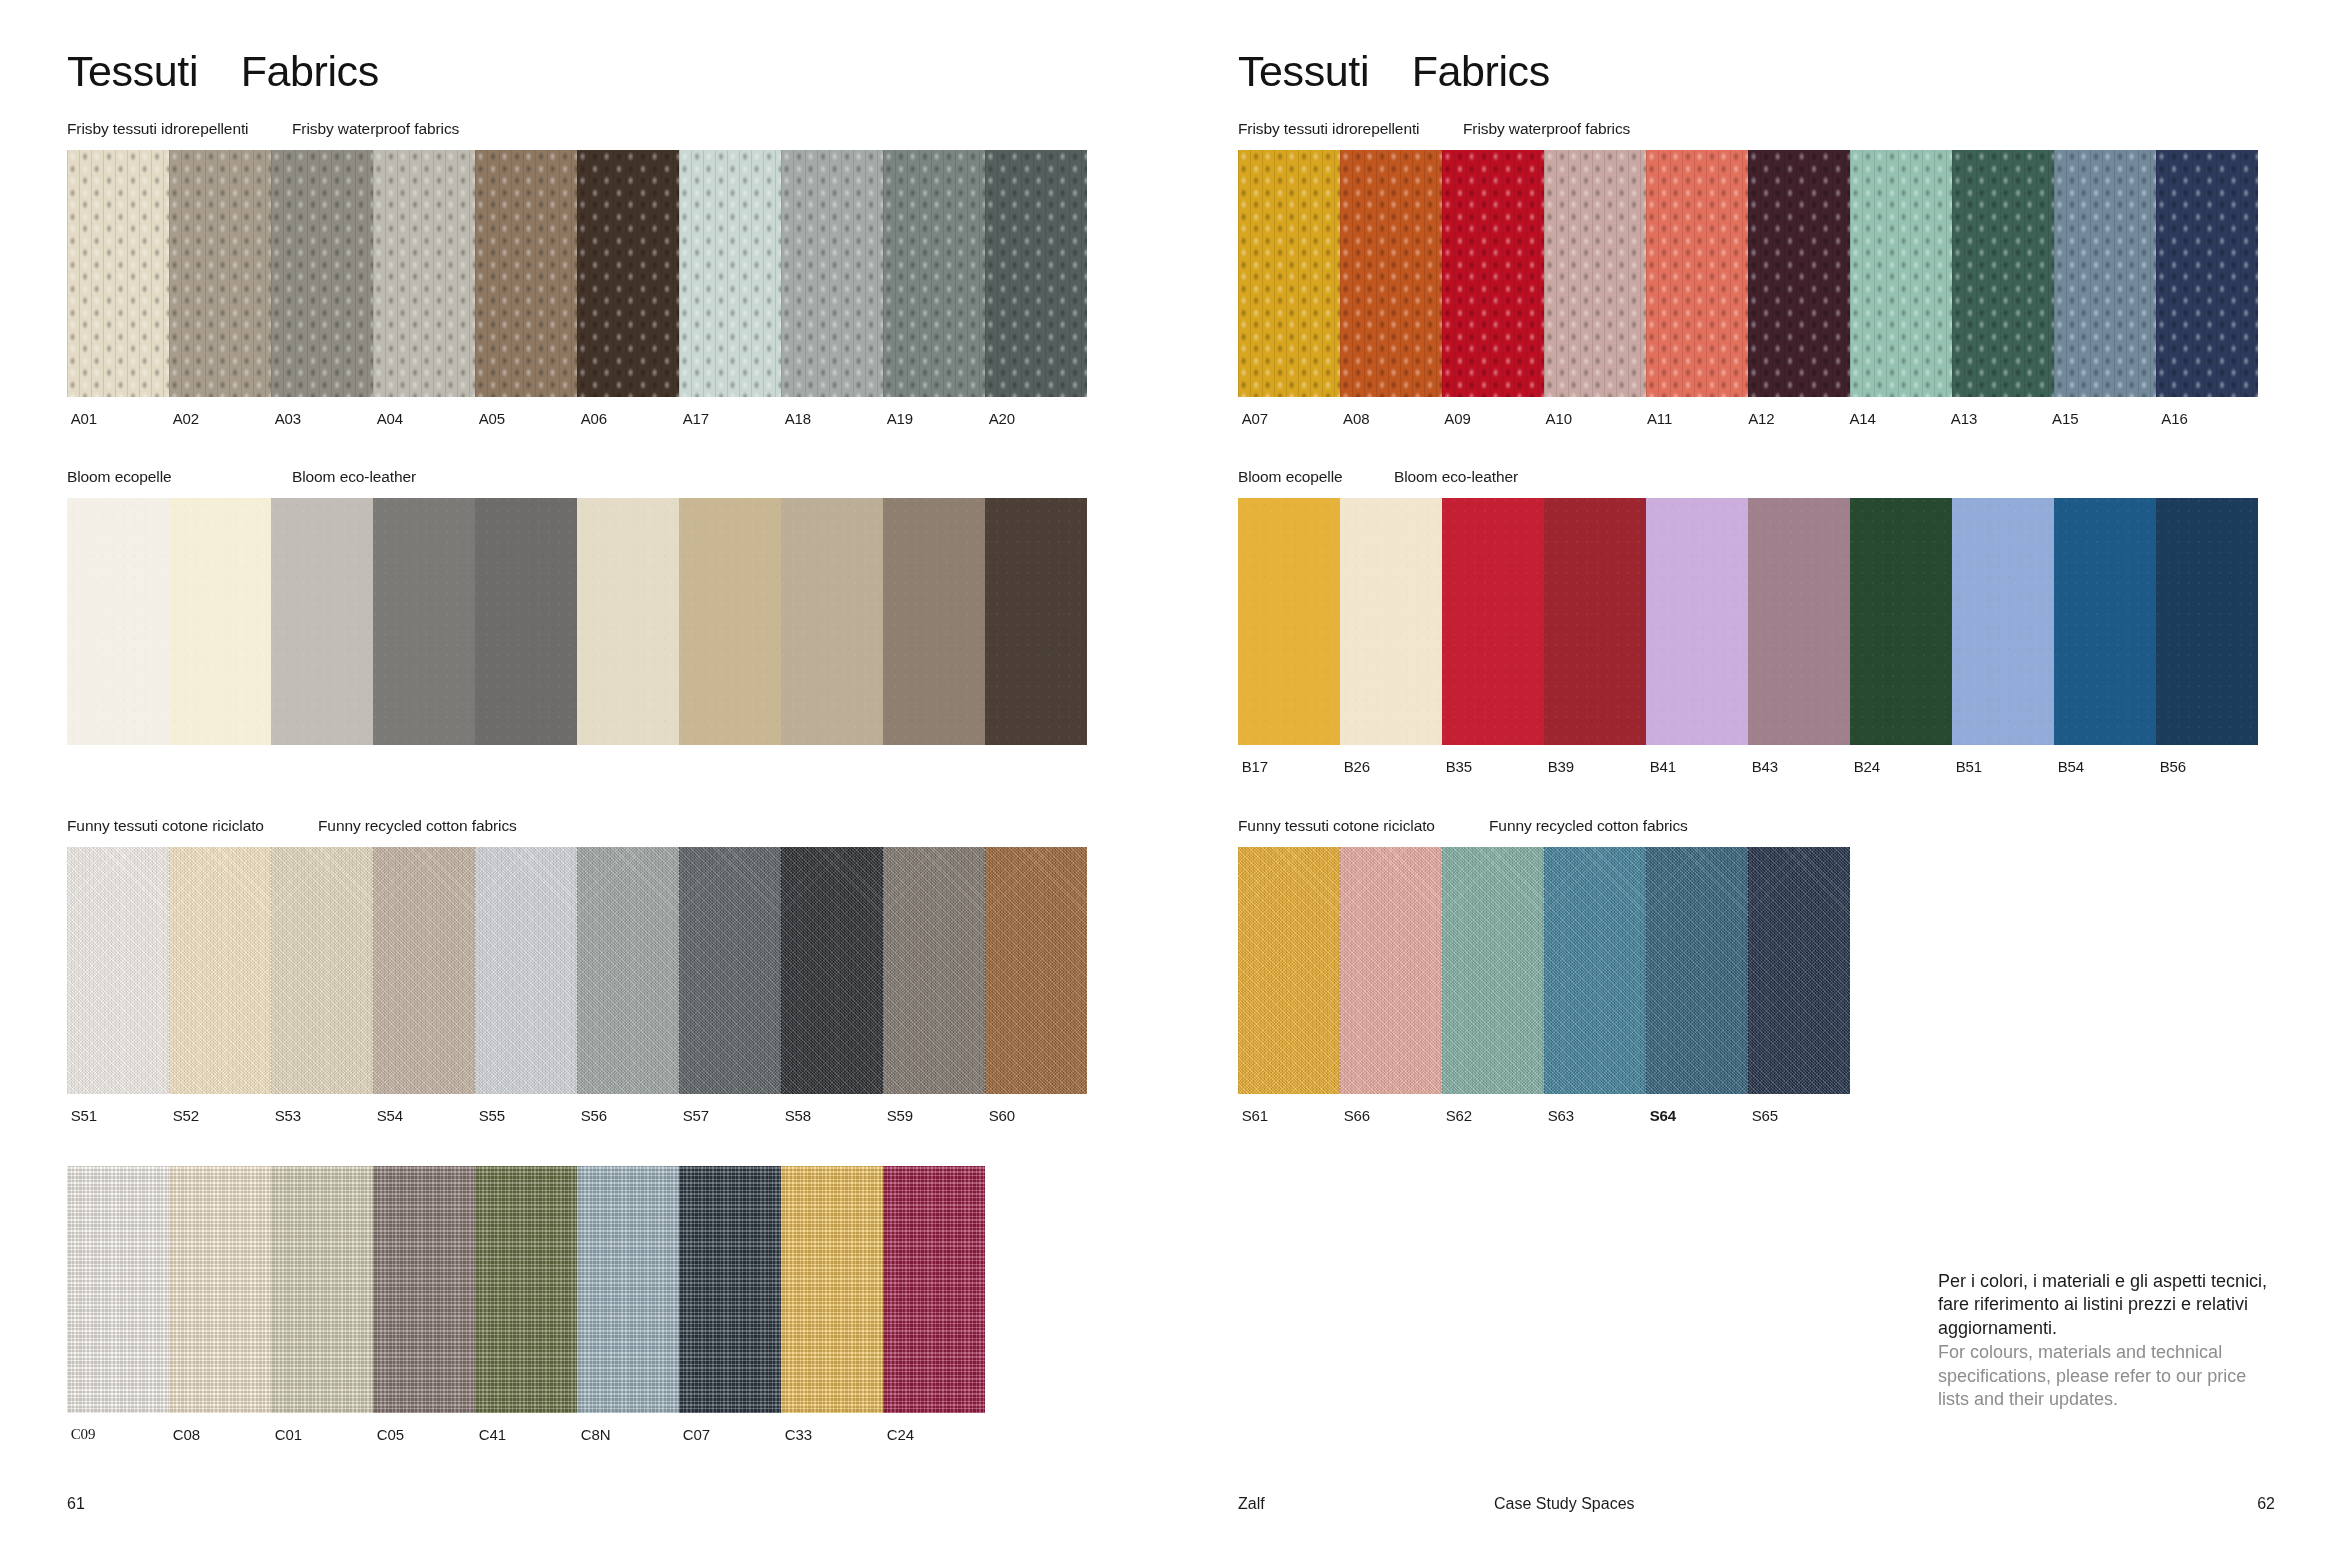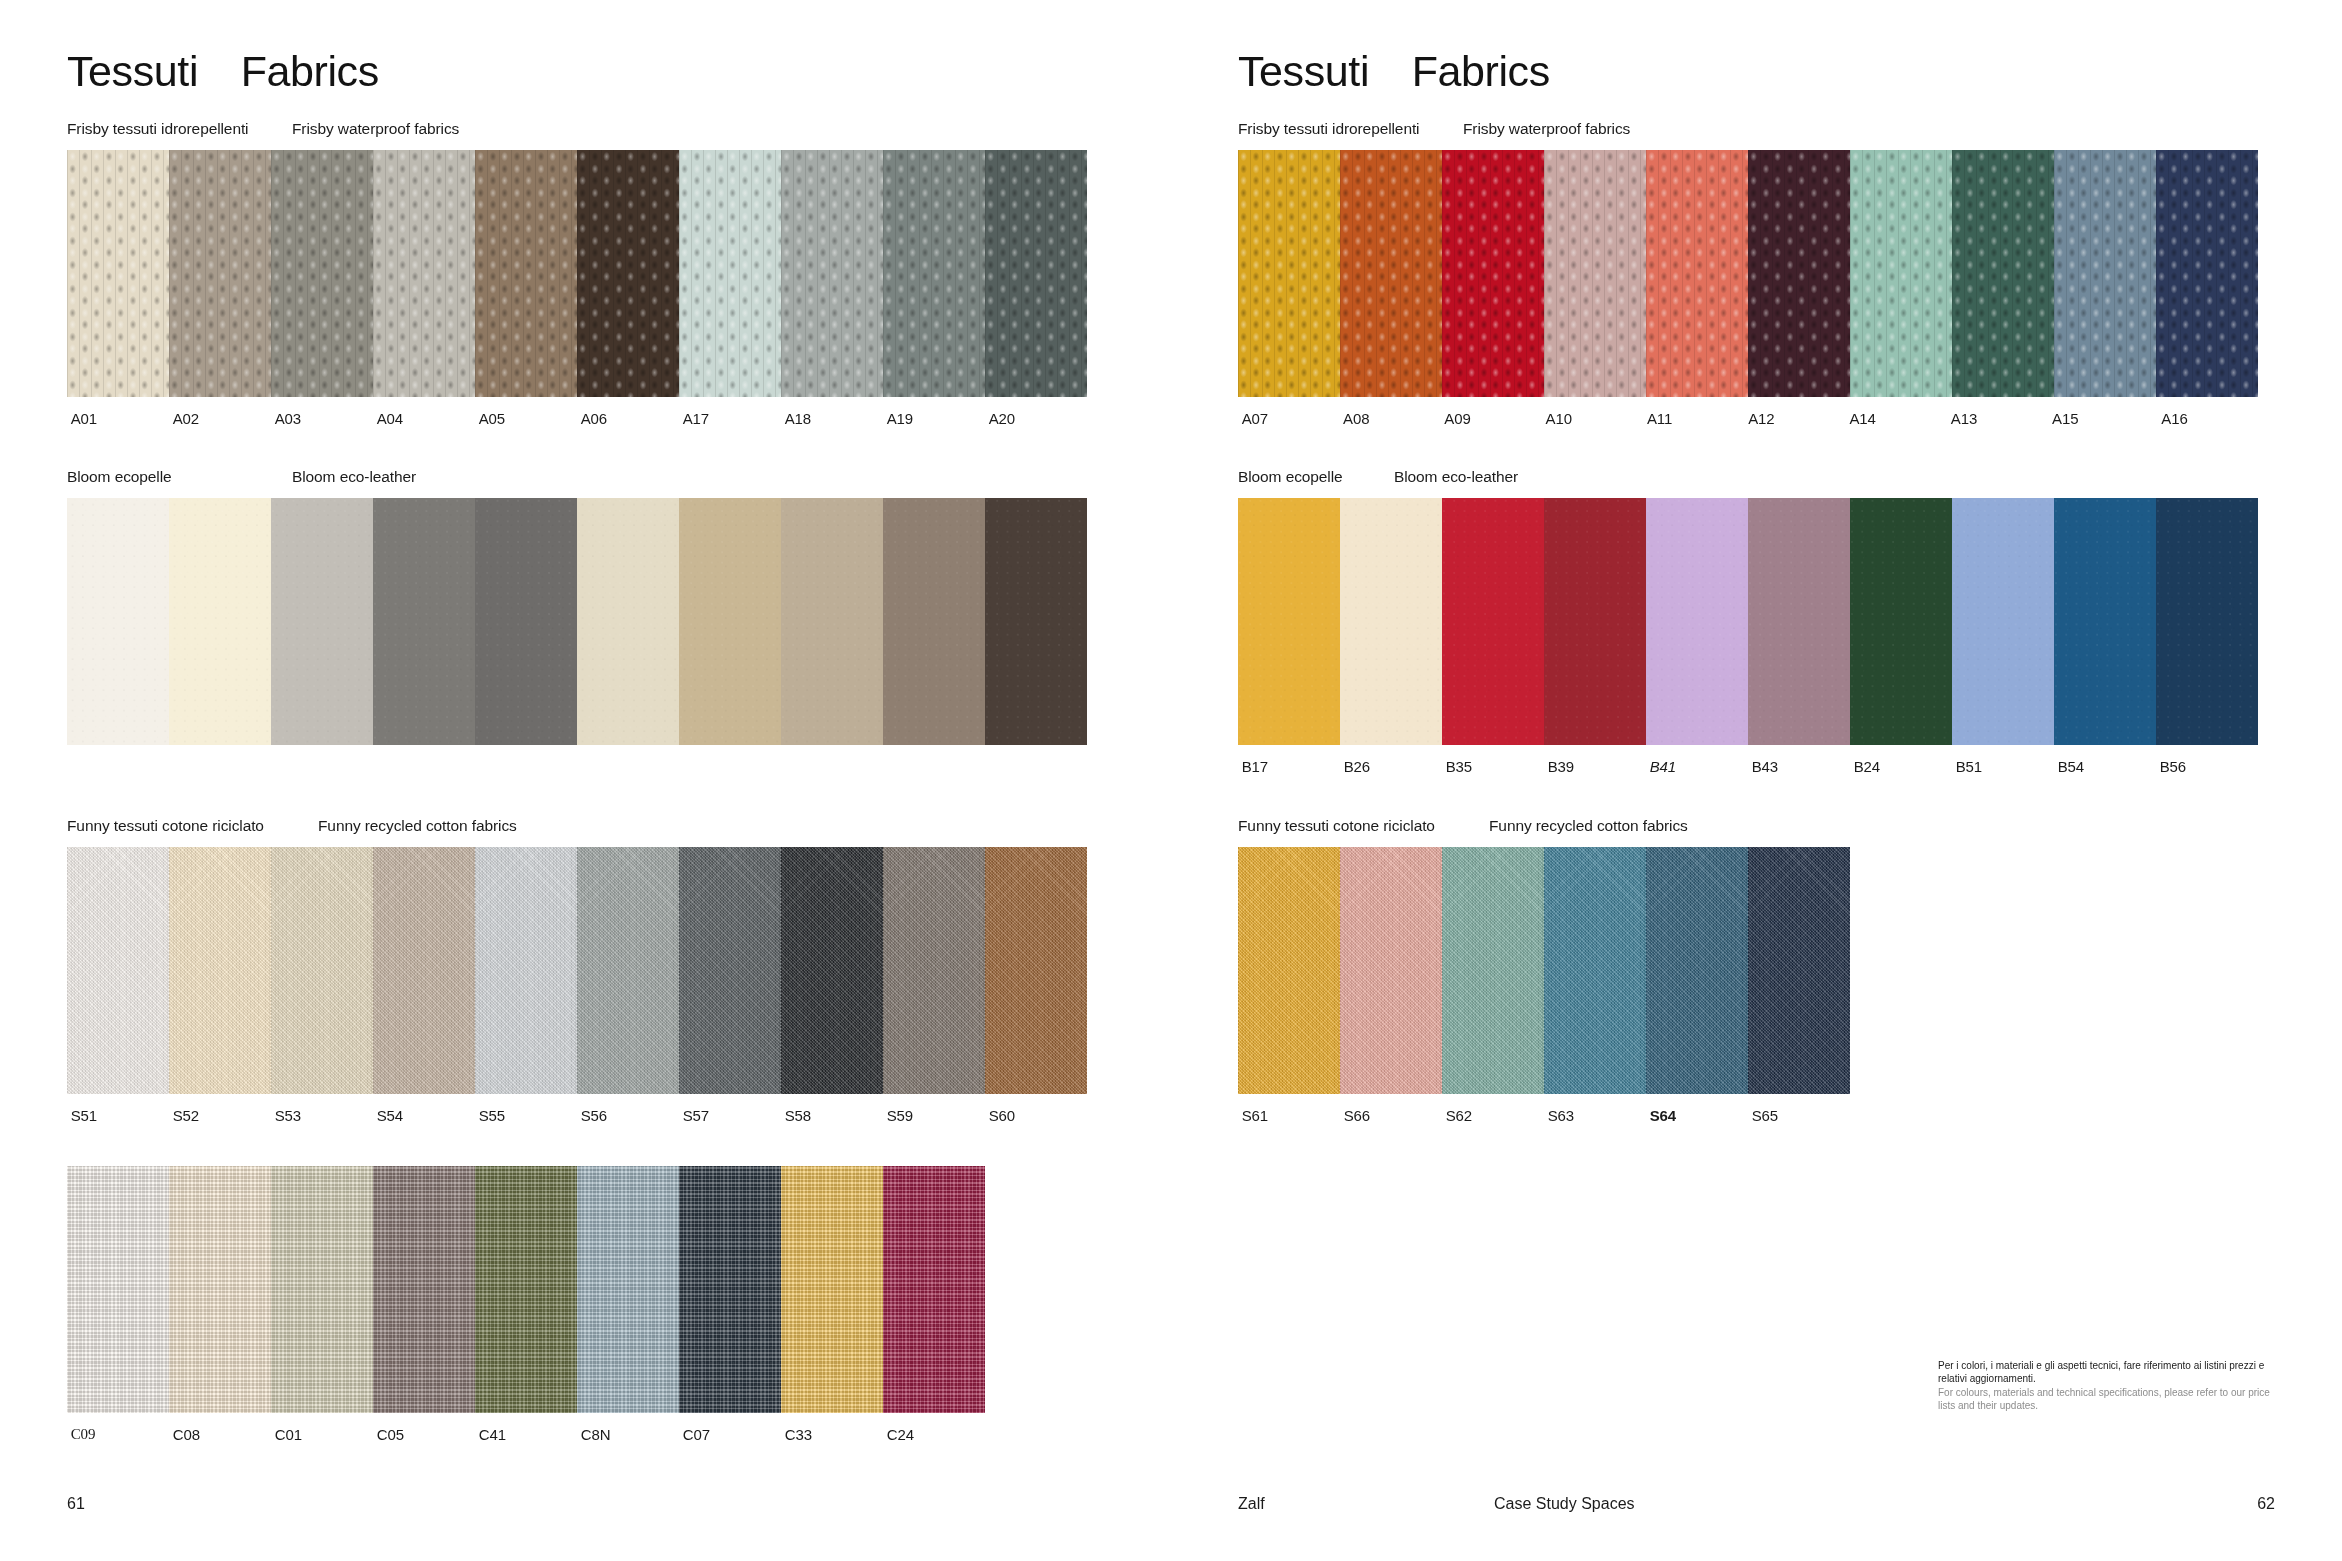--- a/index.html
+++ b/index.html
@@ -131,21 +131,21 @@
     bottom: 49px;
     left: 323px;
     font-size: 16px;
     color: #1b1b1b;
   }
   .note {
     position: absolute;
     right: 67px;
     bottom: 150px;
     width: 337px;
-    font-size: 10px;
+    font-size: 18px;
     line-height: 1.32;
     text-align: left;
   }
   .note .it { color: #1b1b1b; }
   .note .en { color: #8d8d8d; }
 </style>
 </head>
 <body>
 
 <div class="spread">
@@ -432,21 +432,21 @@
             </div>
             <div class="swatch" style="width: 102px;">
               <div class="fill" style="background-color: rgb(28, 60, 92);"></div>
             </div>
           </div>
         <div class="label-row">
             <div class="swatch-label" style="width: 102px;">B17</div>
             <div class="swatch-label" style="width: 102px;">B26</div>
             <div class="swatch-label" style="width: 102px;">B35</div>
             <div class="swatch-label" style="width: 102px;">B39</div>
-            <div class="swatch-label" style="width: 102px; font-style: italic;">B41</div>
+            <div class="swatch-label" style="width: 102px;">B41</div>
             <div class="swatch-label" style="width: 102px;">B43</div>
             <div class="swatch-label" style="width: 102px;">B24</div>
             <div class="swatch-label" style="width: 102px;">B51</div>
             <div class="swatch-label" style="width: 102px;">B54</div>
             <div class="swatch-label" style="width: 102px;">B56</div>
           </div>
       </div>
 
       <div class="section" style="left:67px; top:817px; width:1021px;">
         <div class="sec-head">

